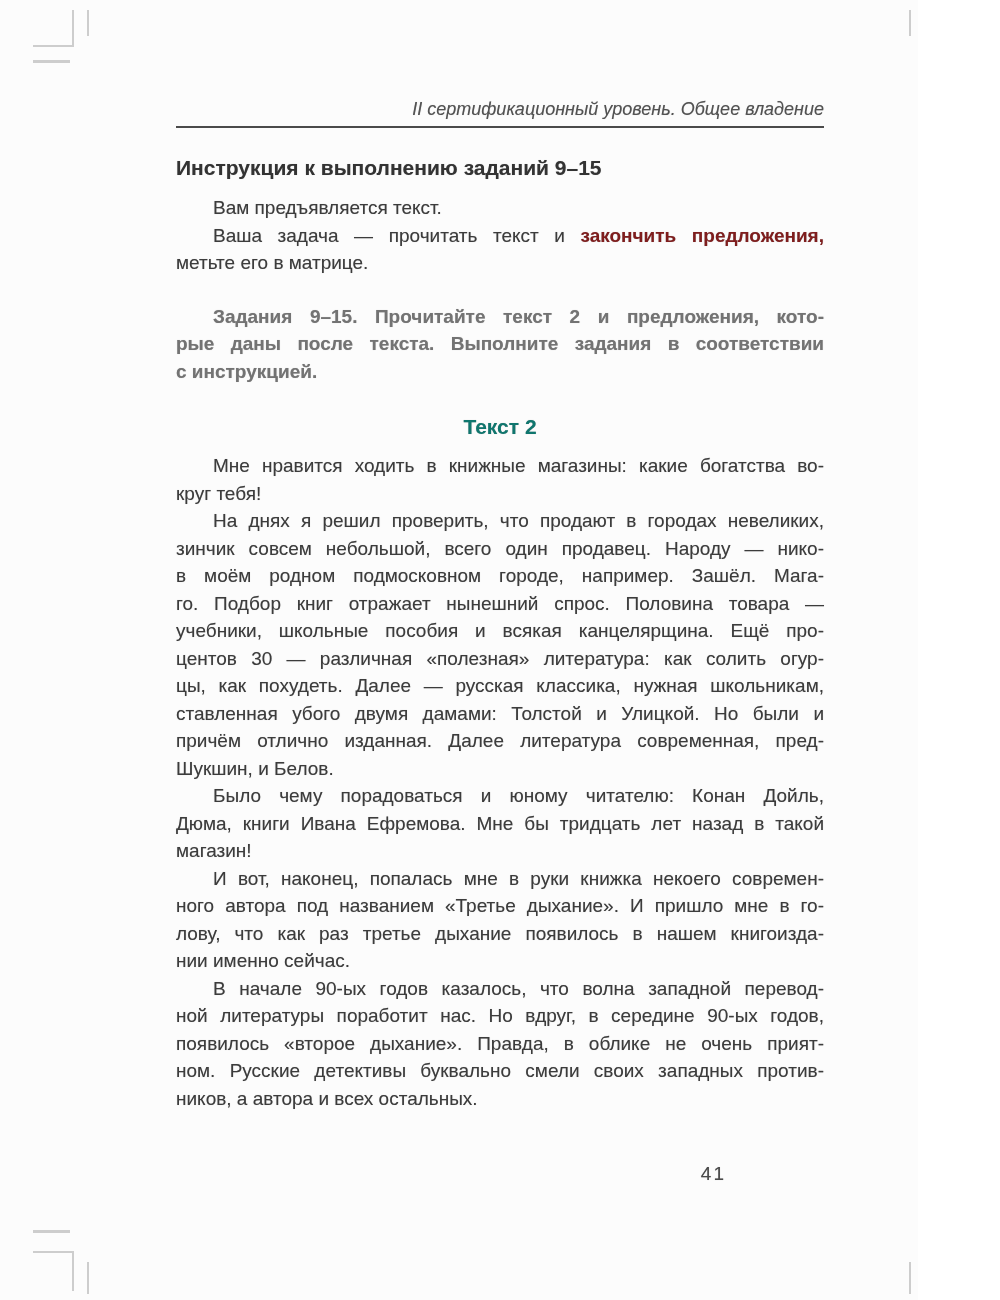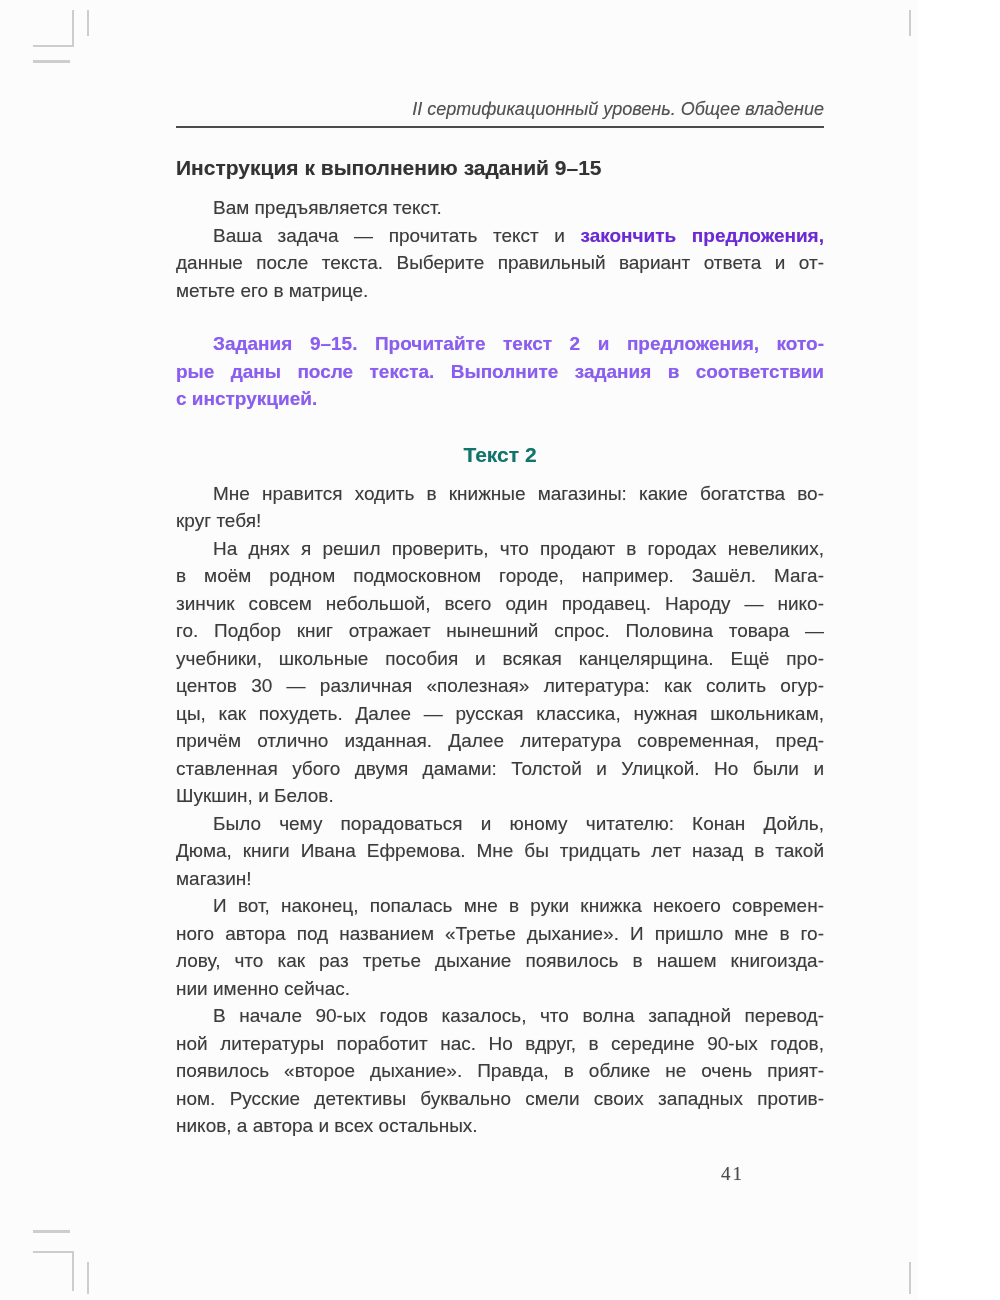--- a/index.html
+++ b/index.html
@@ -44,40 +44,39 @@
     margin-top: 28px;
     text-align: center;
     font-weight: bold;
     font-size: 21px;
     line-height: 27px;
     color: #0f766e;
   }
   .para { margin: 0; }
   .intro { margin-top: 13px; }
   .tasks { margin-top: 26px; }
-  .tasks .line { font-weight: bold; color: #8b5cf6; }
+  .tasks .line { font-weight: bold; color: #737373; }
   .body-text { margin-top: 12px; }
   .line {
     font-size: 19px;
     line-height: 27.5px;
     text-align: left;
     white-space: normal;
   }
   .j { text-align: justify; text-align-last: justify; }
   .first { padding-left: 37px; }
-  .b { font-weight: bold; color: #6d28d9; }
+  .b { font-weight: bold; color: #7f1d1d; }
   .page-number {
     position: absolute;
     top: 1163px;
-    right: 174px;
+    right: 192px;
     font-size: 19px;
     letter-spacing: 2px;
     color: #4a4a4a;
     text-shadow: 0 0 0.7px rgba(80,80,80,0.45);
-    font-family: Liberation Serif, serif;
   }
   .mark { position: absolute; background: #cdcdcd; }
   
   .tl-v  { left: 72px;  top: 10px;   width: 2px;  height: 37px; }
   .tl-h  { left: 33px;  top: 45px;   width: 41px; height: 2px; }
   .tl-t  { left: 87px;  top: 10px;   width: 2px;  height: 26px; }
   .tl-h2 { left: 33px;  top: 60px;   width: 37px; height: 3px; }
   
   .tr-v  { left: 926px; top: 10px;   width: 2px;  height: 37px; }
   .tr-h  { left: 926px; top: 45px;   width: 40px; height: 2px; }
@@ -122,49 +121,48 @@
     <div class="rule"></div>
 
     <div class="h1">Инструкция к выполнению заданий 9–15</div>
 
     <div class="para intro">
       <div class="line first">Вам предъявляется текст.</div>
     </div>
 
     <div class="para">
       <div class="line first j"><span>Ваша задача — прочитать текст и </span><span class="b">закончить предложения,</span></div>
-      <div class="line j">данные после текста. Выберите правильный вариант ответа и от-</div>
       <div class="line">метьте его в матрице.</div>
     </div>
 
     <div class="para tasks">
       <div class="line first j">Задания 9–15. Прочитайте текст 2 и предложения, кото-</div>
       <div class="line j">рые даны после текста. Выполните задания в соответствии</div>
       <div class="line">с инструкцией.</div>
     </div>
 
     <div class="h2">Текст 2</div>
 
     <div class="body-text">
 
       <div class="para">
         <div class="line first j">Мне нравится ходить в книжные магазины: какие богатства во-</div>
         <div class="line">круг тебя!</div>
       </div>
 
       <div class="para">
         <div class="line first j">На днях я решил проверить, что продают в городах невеликих,</div>
+        <div class="line j">зинчик совсем небольшой, всего один продавец. Народу — нико-</div>
         <div class="line j">в моём родном подмосковном городе, например. Зашёл. Мага-</div>
-        <div class="line j">зинчик совсем небольшой, всего один продавец. Народу — нико-</div>
         <div class="line j">го. Подбор книг отражает нынешний спрос. Половина товара —</div>
         <div class="line j">учебники, школьные пособия и всякая канцелярщина. Ещё про-</div>
         <div class="line j">центов 30 — различная «полезная» литература: как солить огур-</div>
         <div class="line j">цы, как похудеть. Далее — русская классика, нужная школьникам,</div>
+        <div class="line j">ставленная убого двумя дамами: Толстой и Улицкой. Но были и</div>
         <div class="line j">причём отлично изданная. Далее литература современная, пред-</div>
-        <div class="line j">ставленная убого двумя дамами: Толстой и Улицкой. Но были и</div>
         <div class="line">Шукшин, и Белов.</div>
       </div>
 
       <div class="para">
         <div class="line first j">Было чему порадоваться и юному читателю: Конан Дойль,</div>
         <div class="line j">Дюма, книги Ивана Ефремова. Мне бы тридцать лет назад в такой</div>
         <div class="line">магазин!</div>
       </div>
 
       <div class="para">

